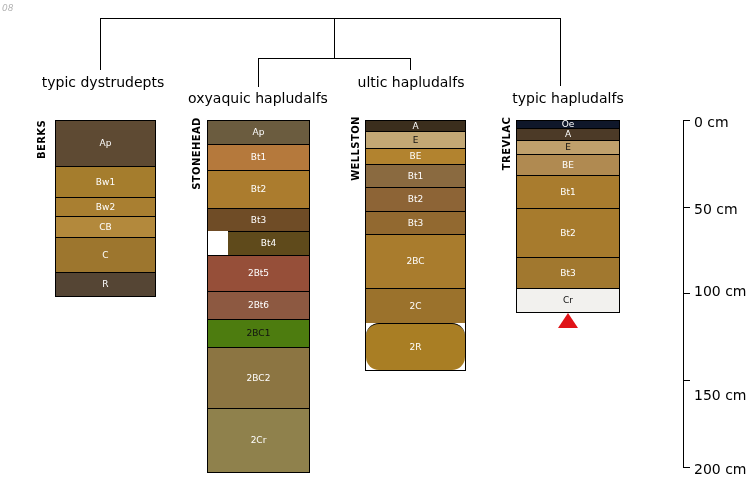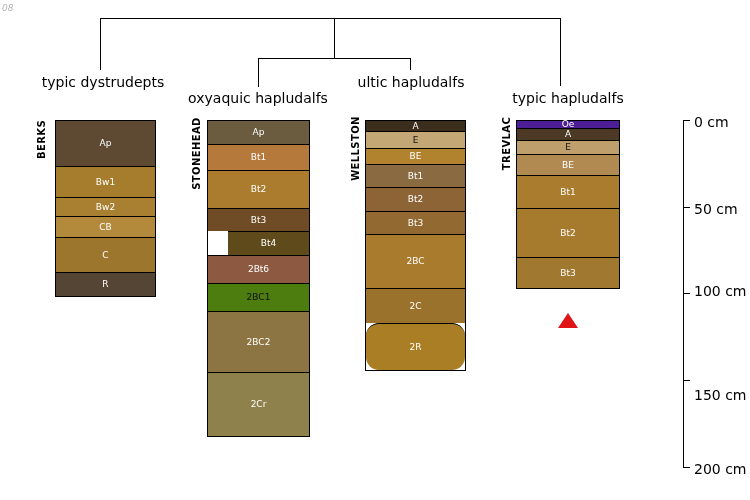--- a/index.html
+++ b/index.html
@@ -74,44 +74,46 @@
       <div class="horizon" style="height: 21px; background: rgb(179, 137, 60); color: rgb(255, 255, 255);">CB</div>
       <div class="horizon" style="height: 35px; background: rgb(157, 118, 46); color: rgb(255, 255, 255);">C</div>
       <div class="horizon" style="height: 24px; background: rgb(85, 69, 52); color: rgb(255, 255, 255);">R</div>
     </div>
   <div class="column" style="left:207px;top:120px;width:103px">
       <div class="horizon" style="height: 23px; background: rgb(107, 92, 63); color: rgb(255, 255, 255);">Ap</div>
       <div class="horizon" style="height: 26px; background: rgb(181, 121, 60); color: rgb(255, 255, 255);">Bt1</div>
       <div class="horizon" style="height: 38px; background: rgb(171, 124, 46); color: rgb(255, 255, 255);">Bt2</div>
       <div class="horizon" style="height: 23px; background: rgb(111, 76, 38); color: rgb(255, 255, 255);">Bt3</div>
       <div class="horizon" style="height: 24px; background: rgb(95, 74, 27); color: rgb(255, 255, 255); margin-left: 20px;">Bt4</div>
+      <div class="horizon" style="height: 36px; background: rgb(150, 79, 57); color: rgb(255, 255, 255);">2Bt5</div>
       <div class="horizon" style="height: 28px; background: rgb(141, 89, 65); color: rgb(255, 255, 255);">2Bt6</div>
       <div class="horizon" style="height: 28px; background: #4d7c0f; color: rgb(17, 17, 17);">2BC1</div>
       <div class="horizon" style="height: 61px; background: rgb(140, 117, 66); color: rgb(255, 255, 255);">2BC2</div>
       <div class="horizon" style="height: 64px; background: rgb(143, 129, 76); color: rgb(255, 255, 255);">2Cr</div>
     </div>
   <div class="column" style="left:365px;top:120px;width:101px">
       <div class="horizon" style="height: 10px; background: rgb(59, 46, 29); color: rgb(255, 255, 255);">A</div>
       <div class="horizon" style="height: 17px; background: rgb(195, 168, 117); color: rgb(17, 17, 17);">E</div>
       <div class="horizon" style="height: 16px; background: rgb(178, 131, 47); color: rgb(255, 255, 255);">BE</div>
       <div class="horizon" style="height: 23px; background: rgb(138, 106, 64); color: rgb(255, 255, 255);">Bt1</div>
       <div class="horizon" style="height: 24px; background: rgb(141, 100, 54); color: rgb(255, 255, 255);">Bt2</div>
       <div class="horizon" style="height: 23px; background: rgb(146, 105, 48); color: rgb(255, 255, 255);">Bt3</div>
       <div class="horizon" style="height: 54px; background: rgb(169, 124, 45); color: rgb(255, 255, 255);">2BC</div>
       <div class="horizon" style="height: 35px; background: rgb(155, 114, 44); color: rgb(255, 255, 255);">2C</div>
       <div class="horizon" style="height: 47px; background: rgb(169, 126, 36); color: rgb(255, 255, 255); border-radius: 13px;">2R</div>
     </div>
   <div class="column" style="left:516px;top:120px;width:104px">
-      <div class="horizon" style="height: 7px; background: #4c1d95; color: rgb(255, 255, 255);">Oe</div>
+      <div class="horizon" style="height: 7px; background: #0f172a; color: rgb(255, 255, 255);">Oe</div>
       <div class="horizon" style="height: 12px; background: rgb(76, 58, 39); color: rgb(255, 255, 255);">A</div>
       <div class="horizon" style="height: 14px; background: rgb(191, 160, 108); color: rgb(17, 17, 17);">E</div>
       <div class="horizon" style="height: 21px; background: rgb(176, 138, 81); color: rgb(255, 255, 255);">BE</div>
       <div class="horizon" style="height: 33px; background: rgb(169, 124, 46); color: rgb(255, 255, 255);">Bt1</div>
       <div class="horizon" style="height: 49px; background: rgb(167, 123, 45); color: rgb(255, 255, 255);">Bt2</div>
       <div class="horizon" style="height: 31px; background: rgb(161, 120, 47); color: rgb(255, 255, 255);">Bt3</div>
+      <div class="horizon" style="height: 24px; background: rgb(242, 241, 238); color: rgb(17, 17, 17);">Cr</div>
     </div>
 
   <div class="triangle" style="left: 558px; top: 313px; border-bottom-color: rgb(224, 19, 23);"></div>
 
   <div class="axis-line" style="left:683px;top:120px;height:348px"></div>
   <div class="tick" style="left:684px;top:120px"></div>
   <div class="tick" style="left:684px;top:207px"></div>
   <div class="tick" style="left:684px;top:293px"></div>
   <div class="tick" style="left:684px;top:380px"></div>
   <div class="tick" style="left:684px;top:467px"></div>

